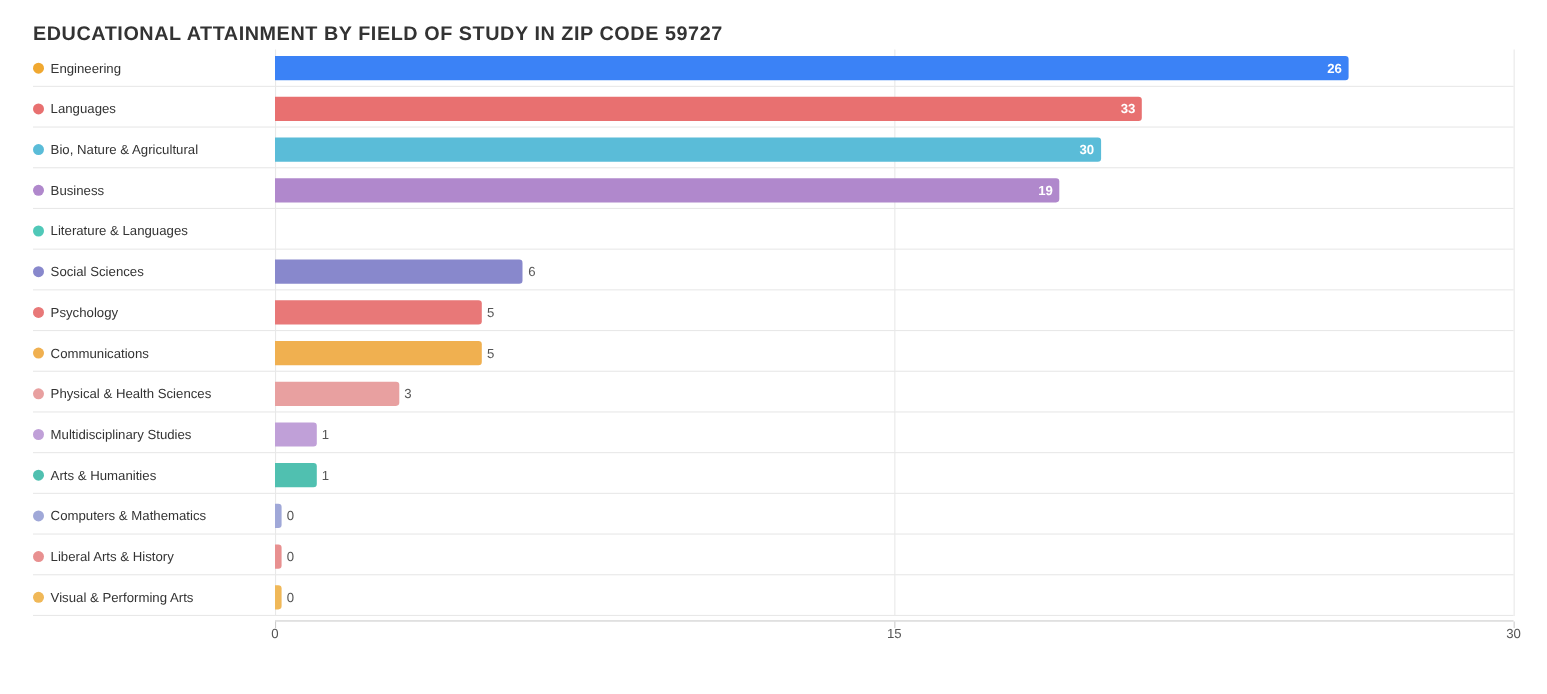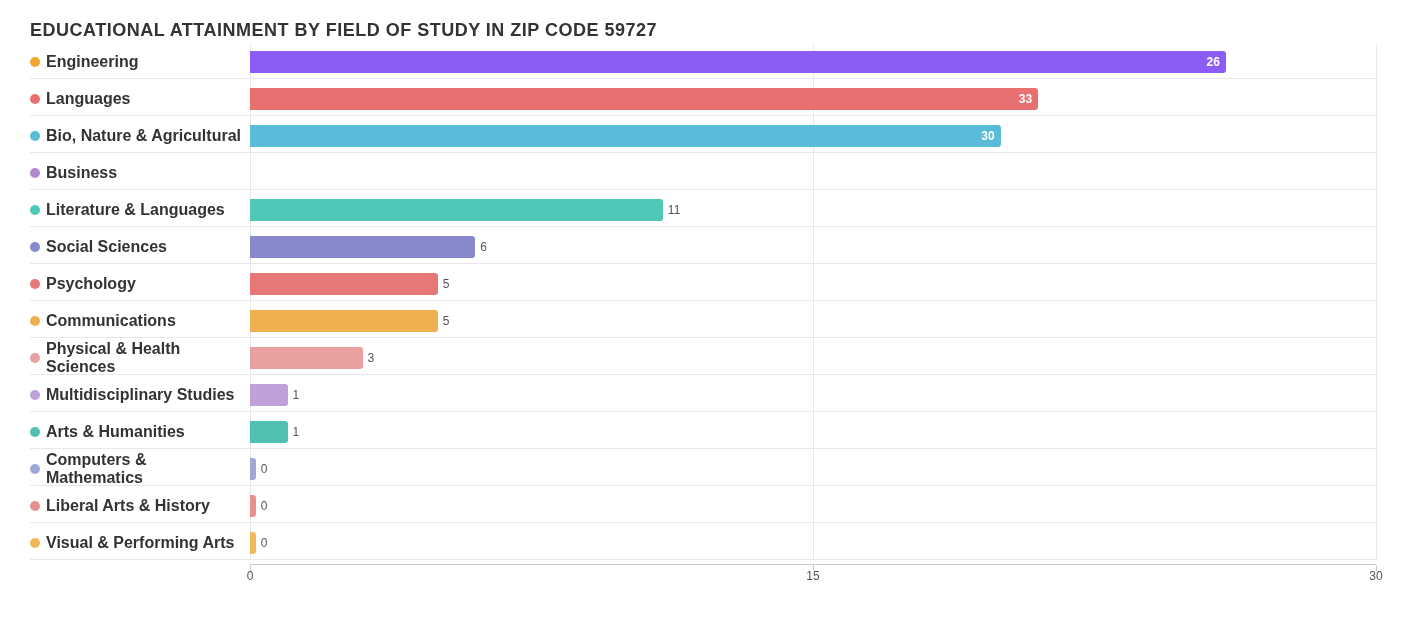--- a/index.html
+++ b/index.html
@@ -32,27 +32,26 @@
       display: flex;
       align-items: center;
       margin-bottom: 3px;
       height: 34px;
       border-bottom: 1px solid #e8e8e8;
       position: relative;
     }
     .bar-label {
       width: 220px;
       min-width: 220px;
-      font-size: 16px;
+      font-size: 12px;
       color: #333;
       display: flex;
       align-items: center;
       gap: 6px;
       padding-right: 8px;
-      font-weight: bold;
     }
     .label-dot {
       width: 10px;
       height: 10px;
       border-radius: 50%;
       flex-shrink: 0;
     }
     .bar-container {
       flex: 1;
       position: relative;
@@ -133,21 +132,21 @@
           <div class="grid-line" style="left: 0%;"></div>
           <div class="grid-line" style="left: 50%;"></div>
           <div class="grid-line" style="left: 100%;"></div>
         </div>
         <div class="bar-row">
           <div class="bar-label">
             <div class="label-dot" style="background: rgb(240, 168, 48);"></div>
             <span>Engineering</span>
           </div>
           <div class="bar-container">
-            <div class="bar" style="background: #8b5cf6; width: 86.6667%; position: relative;">
+            <div class="bar" style="background: #3b82f6; width: 86.6667%; position: relative;">
               <span class="bar-value-inside">26</span>
             </div>
           </div>
         </div>
         <div class="bar-row">
           <div class="bar-label">
             <div class="label-dot" style="background: rgb(232, 112, 112);"></div>
             <span>Languages</span>
           </div>
           <div class="bar-container">
@@ -165,30 +164,30 @@
             <div class="bar" style="background: rgb(90, 188, 216); width: 66.6667%; position: relative;">
               <span class="bar-value-inside">30</span>
             </div>
           </div>
         </div>
         <div class="bar-row">
           <div class="bar-label">
             <div class="label-dot" style="background: rgb(176, 136, 204);"></div>
             <span>Business</span>
           </div>
+          <div class="bar-container">
+            <div class="bar" style="background: rgb(176, 136, 204); width: 63.3333%; position: relative;">
+              <span class="bar-value-inside">19</span>
+            </div>
+          </div>
         </div>
         <div class="bar-row">
           <div class="bar-label">
             <div class="label-dot" style="background: rgb(80, 200, 184);"></div>
             <span>Literature &amp; Languages</span>
-          </div>
-          <div class="bar-container">
-            <div class="bar" style="background: rgb(80, 200, 184); width: 36.6667%; position: relative;">
-              <span class="bar-value" style="left: calc(100% + 5px);">11</span>
-            </div>
           </div>
         </div>
         <div class="bar-row">
           <div class="bar-label">
             <div class="label-dot" style="background: rgb(136, 136, 204);"></div>
             <span>Social Sciences</span>
           </div>
           <div class="bar-container">
             <div class="bar" style="background: rgb(136, 136, 204); width: 20%; position: relative;">
               <span class="bar-value" style="left: calc(100% + 5px);">6</span>

